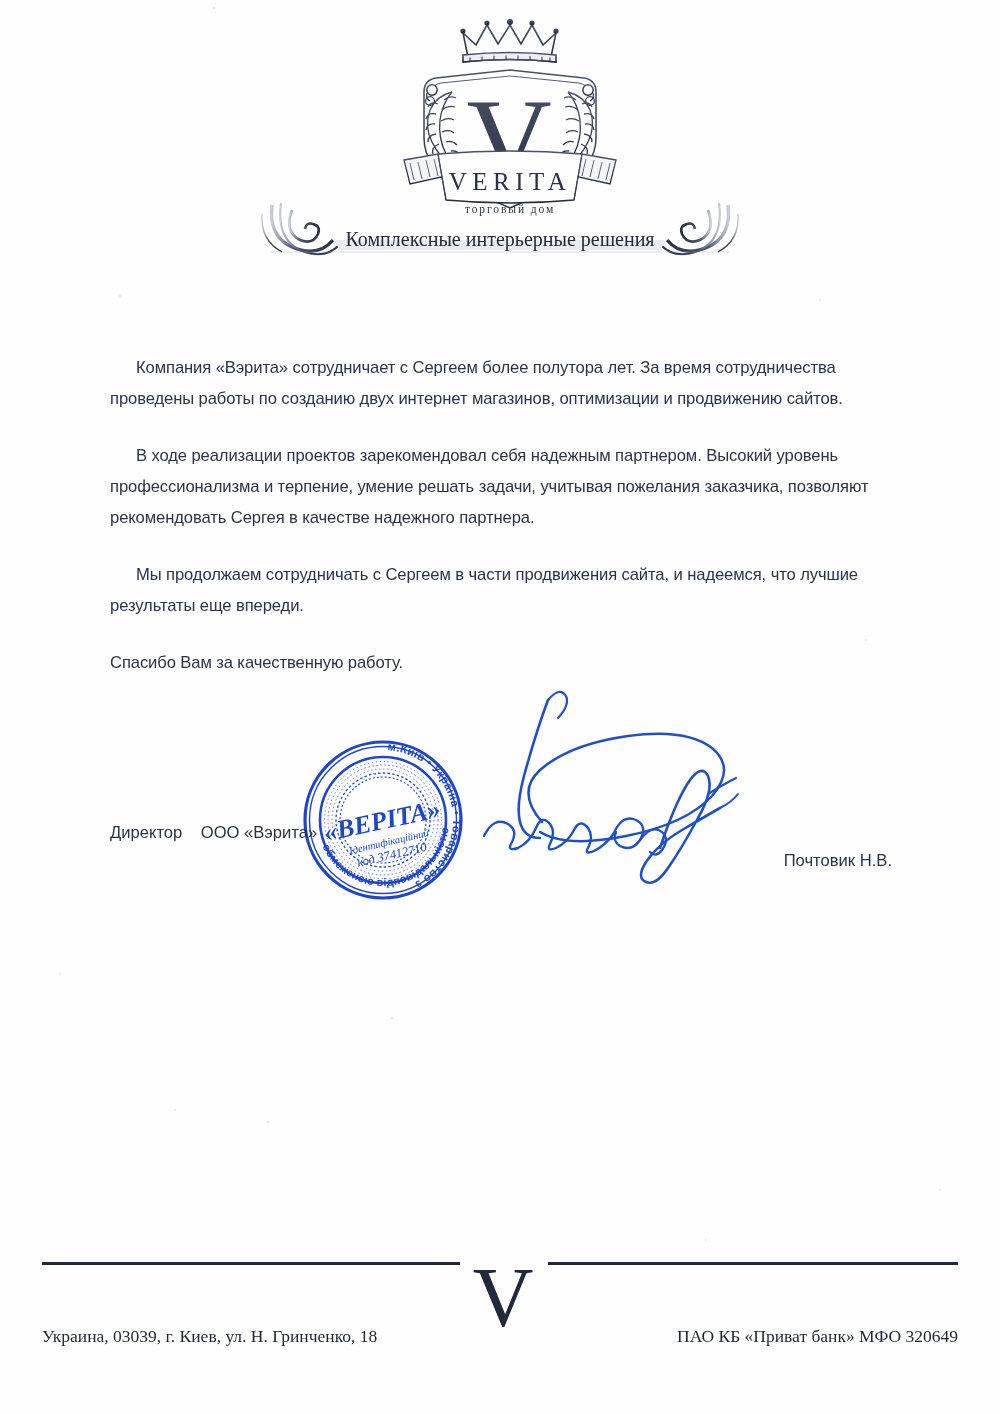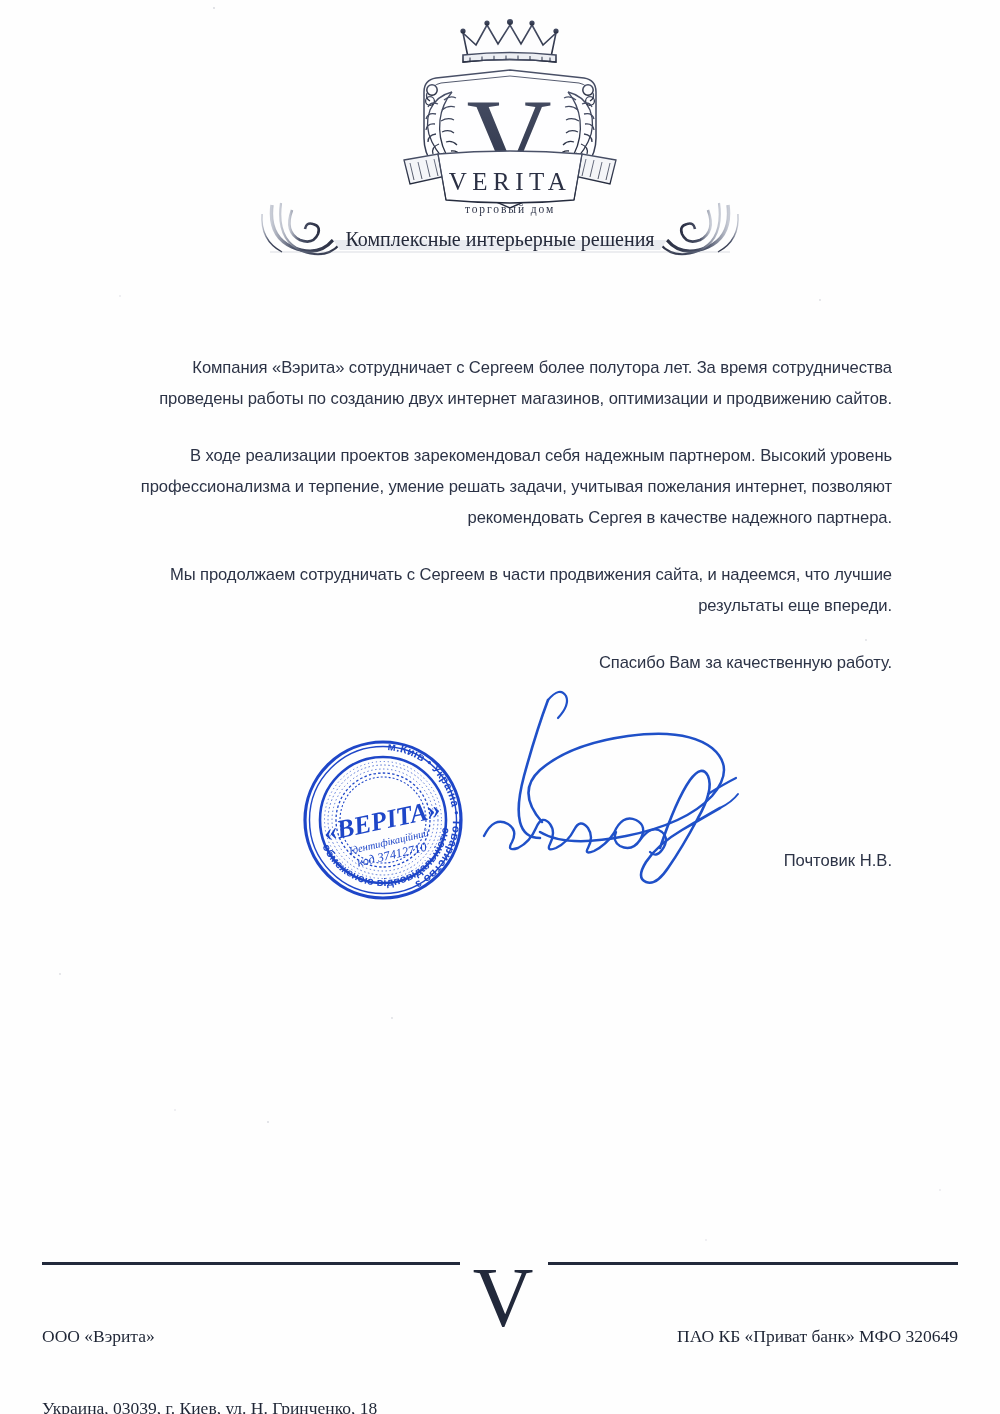--- a/index.html
+++ b/index.html
@@ -39,21 +39,21 @@
     width: 782px;
     color: #2c3346;
     font-size: 16.6px;
     line-height: 31px;
     font-family: "Liberation Sans", sans-serif;
     letter-spacing: -0.1px;
   }
   .para {
     margin: 0 0 26px 0;
     text-indent: 26px;
-    text-align: right;
+    text-align: left;
   }
   .para.no-indent {
     text-indent: 0;
   }
   .para.tight {
     margin-bottom: 0;
   }
 
   
   .sig-row {
@@ -268,21 +268,21 @@
       <g>
         <path d="M333 240 L667 240 L660 250 L340 250 Z" fill="#e9ebf0" stroke="none"></path>
         <text x="500" y="246" text-anchor="middle" font-family="Liberation Serif, serif" font-size="20" fill="#24293a" stroke="none">Комплексные интерьерные решения</text>
         <path d="M270 252 L730 252" stroke="#9aa0b0" stroke-width="0.7" opacity="0.5"></path>
       </g>
     </svg>
   </div>
 
   <div class="letter-body">
     <p class="para">Компания «Вэрита» сотрудничает с Сергеем более полутора лет. За время сотрудничества проведены работы по созданию двух интернет магазинов, оптимизации и продвижению сайтов.</p>
-    <p class="para">В ходе реализации проектов зарекомендовал себя надежным партнером. Высокий уровень профессионализма и терпение, умение решать задачи, учитывая пожелания интернет, позволяют рекомендовать Сергея в качестве надежного партнера.</p>
+    <p class="para">В ходе реализации проектов зарекомендовал себя надежным партнером. Высокий уровень профессионализма и терпение, умение решать задачи, учитывая пожелания заказчика, позволяют рекомендовать Сергея в качестве надежного партнера.</p>
     <p class="para">Мы продолжаем сотрудничать с Сергеем в части продвижения сайта, и надеемся, что лучшие результаты еще впереди.</p>
     <p class="para no-indent tight">Спасибо Вам за качественную работу.</p>
   </div>
 
   <div class="signature-ink">
     <svg width="330" height="240" viewBox="0 0 330 240" xmlns="http://www.w3.org/2000/svg">
       <g fill="none" stroke="#1f50c8" stroke-linecap="round" stroke-linejoin="round">
 
         <path d="M128 28 Q116 60 104 104 Q96 134 100 150 Q104 166 120 166" stroke-width="2.6"></path>
         <path d="M128 28 Q140 14 146 24 Q150 33 138 46" stroke-width="2.2"></path>
@@ -344,35 +344,35 @@
       </g>
 
       <g transform="rotate(-13 98 118)">
         <text x="98" y="116" text-anchor="middle" font-family="Liberation Serif, serif" font-size="10.5" font-style="italic" fill="#1e46c8">Ідентифікаційний</text>
         <text x="98" y="130" text-anchor="middle" font-family="Liberation Serif, serif" font-size="12.5" font-style="italic" fill="#1e46c8">код 37412710</text>
       </g>
     </svg>
   </div>
 
   <div class="sig-row">
+    <span class="sig-title">Директор    ООО «Вэрита»</span>
     <span class="sig-name">Почтовик Н.В.</span>
   </div>
 
   <div class="footer">
     <div class="footer-rule left"></div>
     <div class="footer-rule right"></div>
 
     <div class="footer-vmark">
       <svg width="96" height="84" viewBox="0 0 96 84" xmlns="http://www.w3.org/2000/svg">
         <text x="48" y="70" text-anchor="middle" font-family="Liberation Serif, serif" font-size="84" fill="#22293b">V</text>
       </svg>
     </div>
 
     <div class="footer-left">
-      <div>ООО «Вэрита»</div>
       <div>Украина, 03039, г. Киев, ул. Н. Гринченко, 18</div>
     </div>
 
     <div class="footer-right">
       <div>ПАО КБ «Приват банк» МФО 320649</div>
       
       
     </div>
   </div>
 

